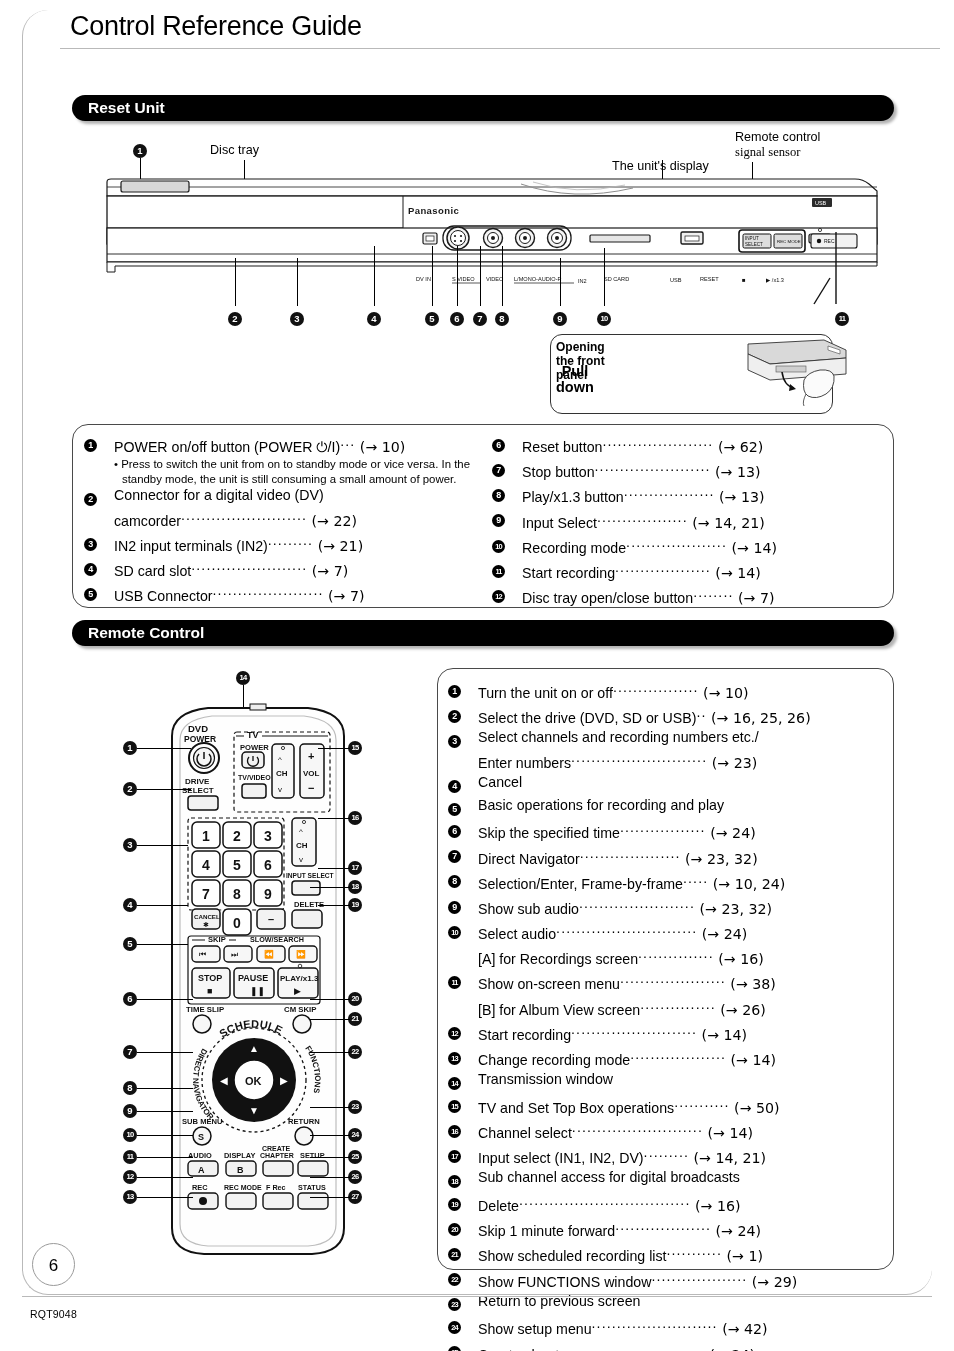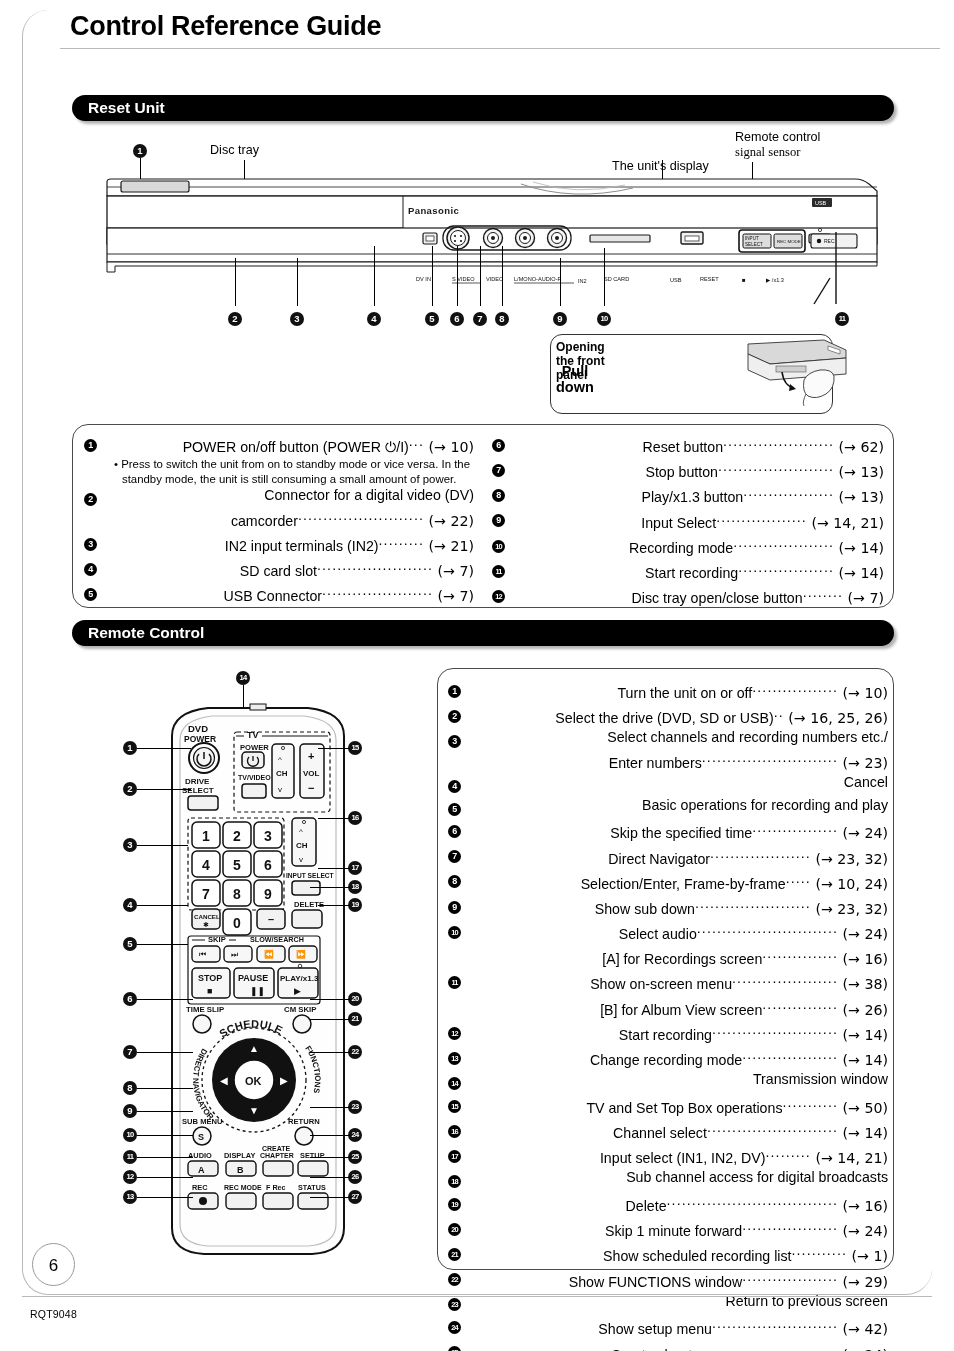--- a/index.html
+++ b/index.html
@@ -27,21 +27,21 @@
     left: 60px; top: 48px;
     width: 880px; height: 1px;
     background: #b9b9b9;
   }
 
   
   .page-title {
     position: absolute;
     left: 70px; top: 11px;
     font-size: 27px;
-    font-weight: bold;
+    font-weight: normal;
     letter-spacing: -0.3px;
   }
 
   
   .section-bar {
     position: absolute;
     height: 26px;
     background: #000;
     border-radius: 13px;
     color: #fff;
@@ -93,21 +93,21 @@
 
   
   .lg-row {
     display: flex;
     align-items: flex-start;
     font-size: 14.2px;
     line-height: 19.6px;
     white-space: nowrap;
   }
   .lg-num { width: 30px; flex: none; padding-top: 3px; }
-  .lg-txt { flex: 1; position: relative; text-align: right; }
+  .lg-txt { flex: 1; position: relative; }
   .lg-leader {
     display: inline-block;
     overflow: hidden;
     white-space: nowrap;
     letter-spacing: 1.1px;
   }
   .lg-ref { white-space: nowrap; }
   .sub-note {
     font-size: 11.4px;
     line-height: 14.4px;
@@ -678,21 +678,21 @@
     </div>
     <div>
       <div class="lg-row">
         <div class="lg-num"><span class="num">8</span></div>
         <div class="lg-txt"><span>Selection/Enter, Frame-by-frame</span><span class="lg-leader">.....</span><span class="lg-ref arrow-g"> (→ 10, 24)</span></div>
       </div>
     </div>
     <div>
       <div class="lg-row">
         <div class="lg-num"><span class="num">9</span></div>
-        <div class="lg-txt"><span>Show sub down</span><span class="lg-leader">.......................</span><span class="lg-ref arrow-g"> (→ 23, 32)</span></div>
+        <div class="lg-txt"><span>Show sub audio</span><span class="lg-leader">.......................</span><span class="lg-ref arrow-g"> (→ 23, 32)</span></div>
       </div>
     </div>
     <div>
       <div class="lg-row">
         <div class="lg-num"><span class="num wide">10</span></div>
         <div class="lg-txt"><span>Select audio</span><span class="lg-leader">............................</span><span class="lg-ref arrow-g"> (→ 24)</span><div><span>[A] for Recordings screen</span><span class="lg-leader">...............</span><span class="lg-ref arrow-g"> (→ 16)</span></div></div>
       </div>
     </div>
     <div>
       <div class="lg-row">

